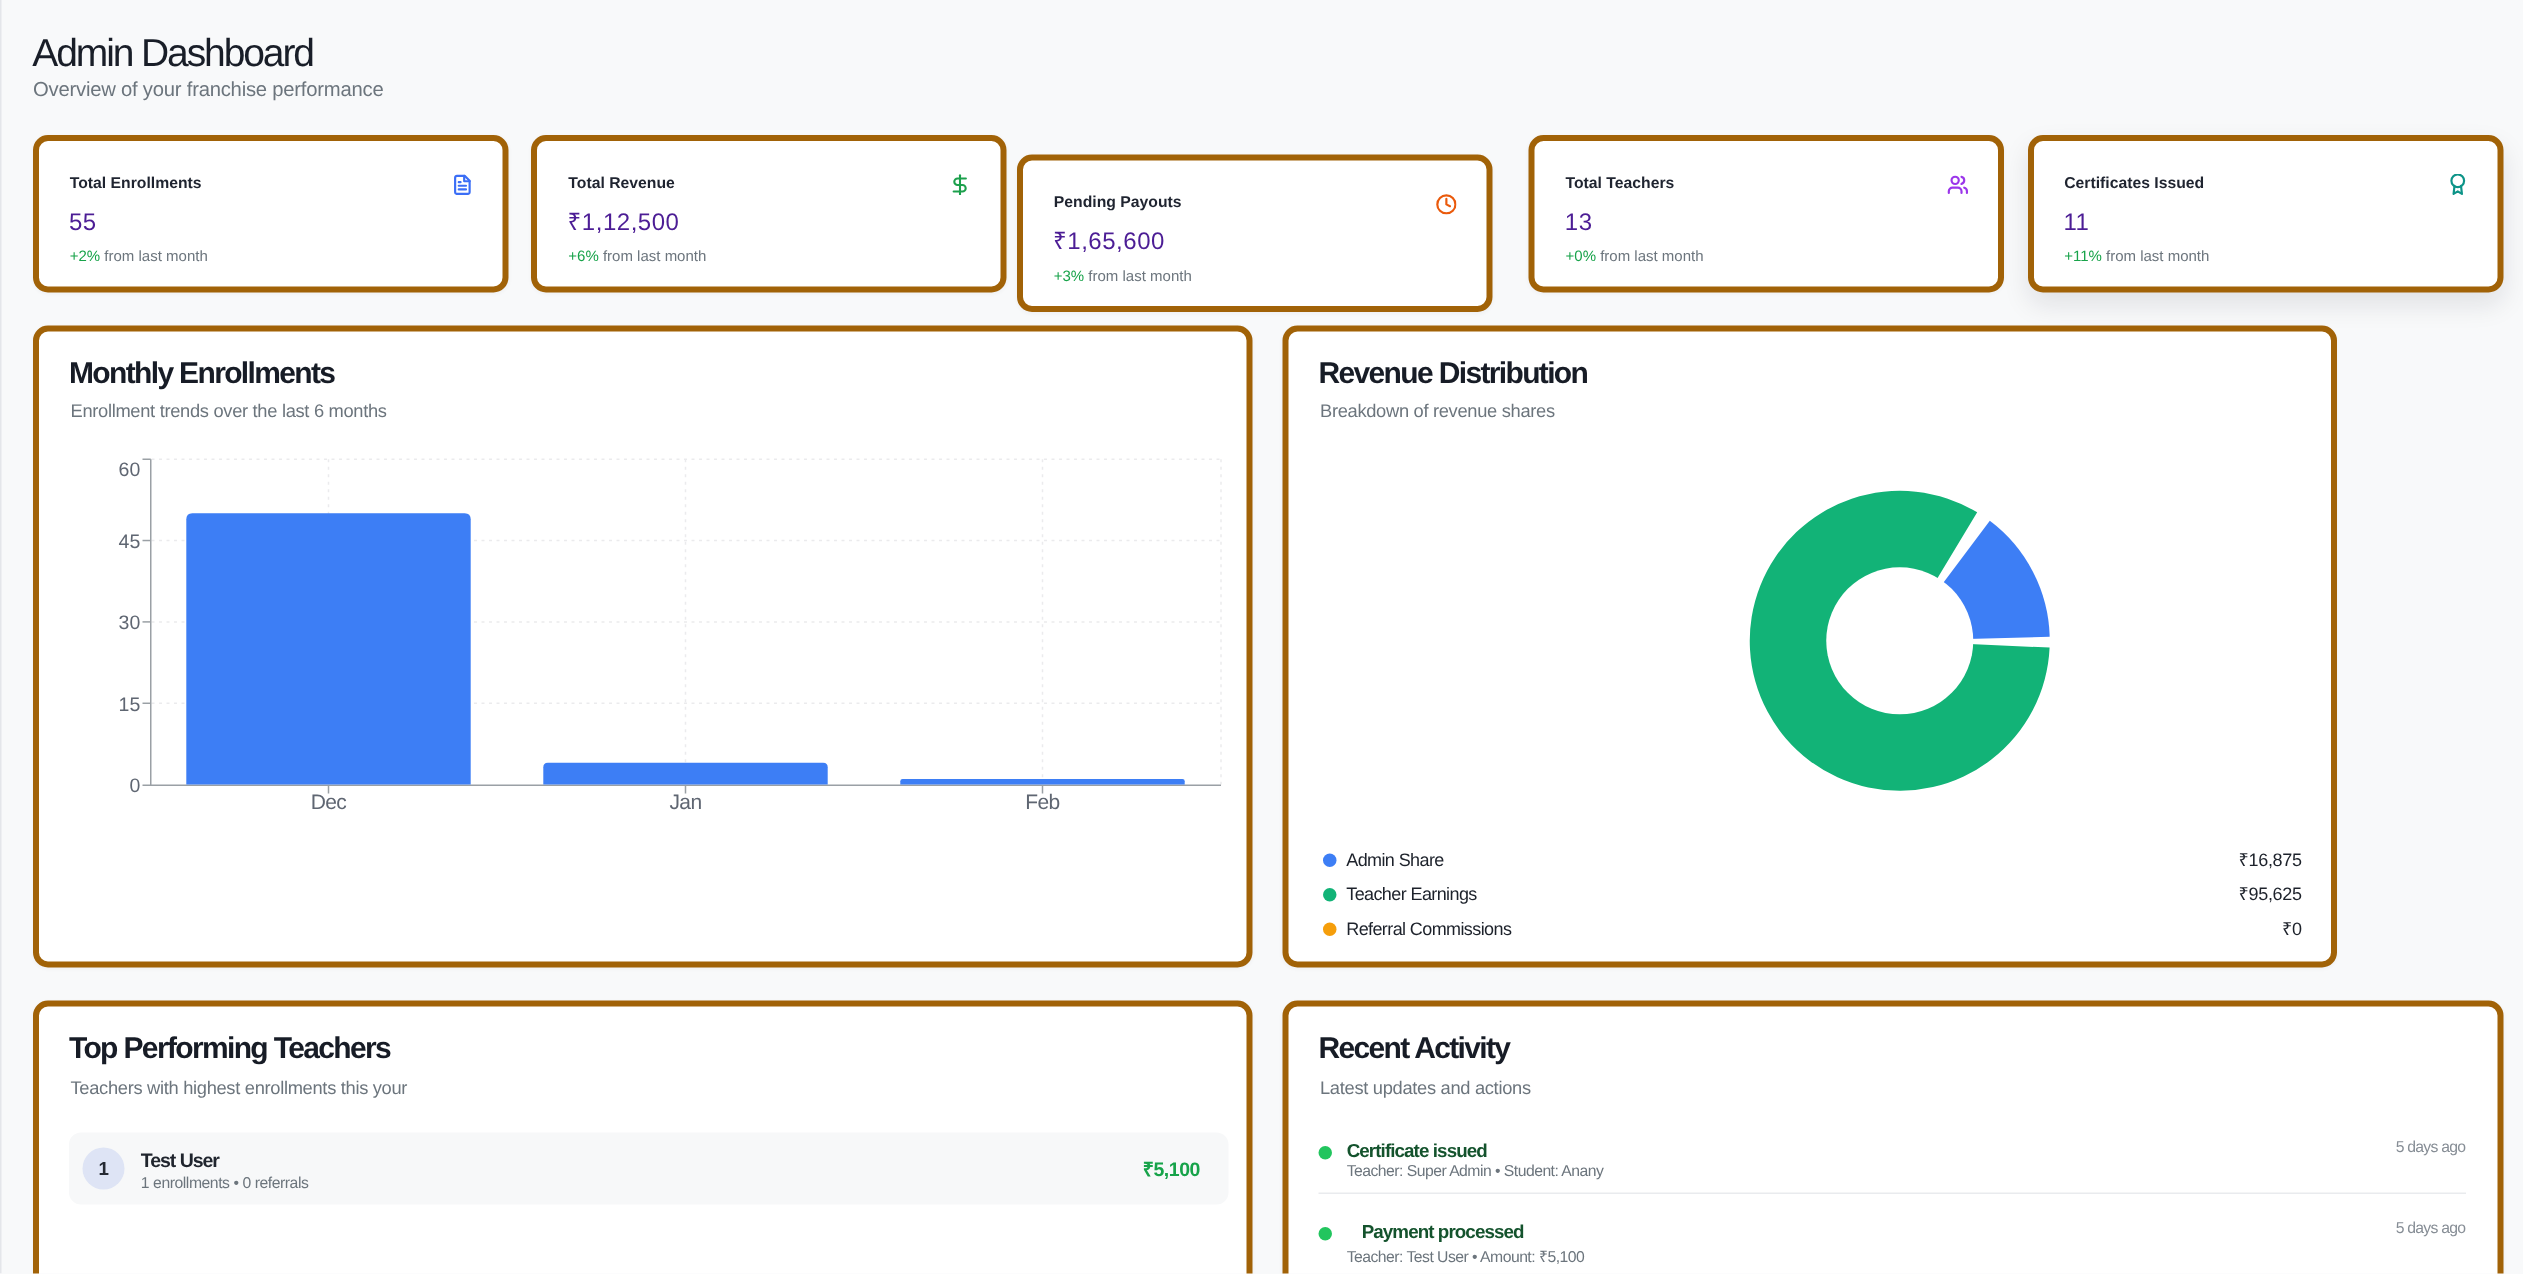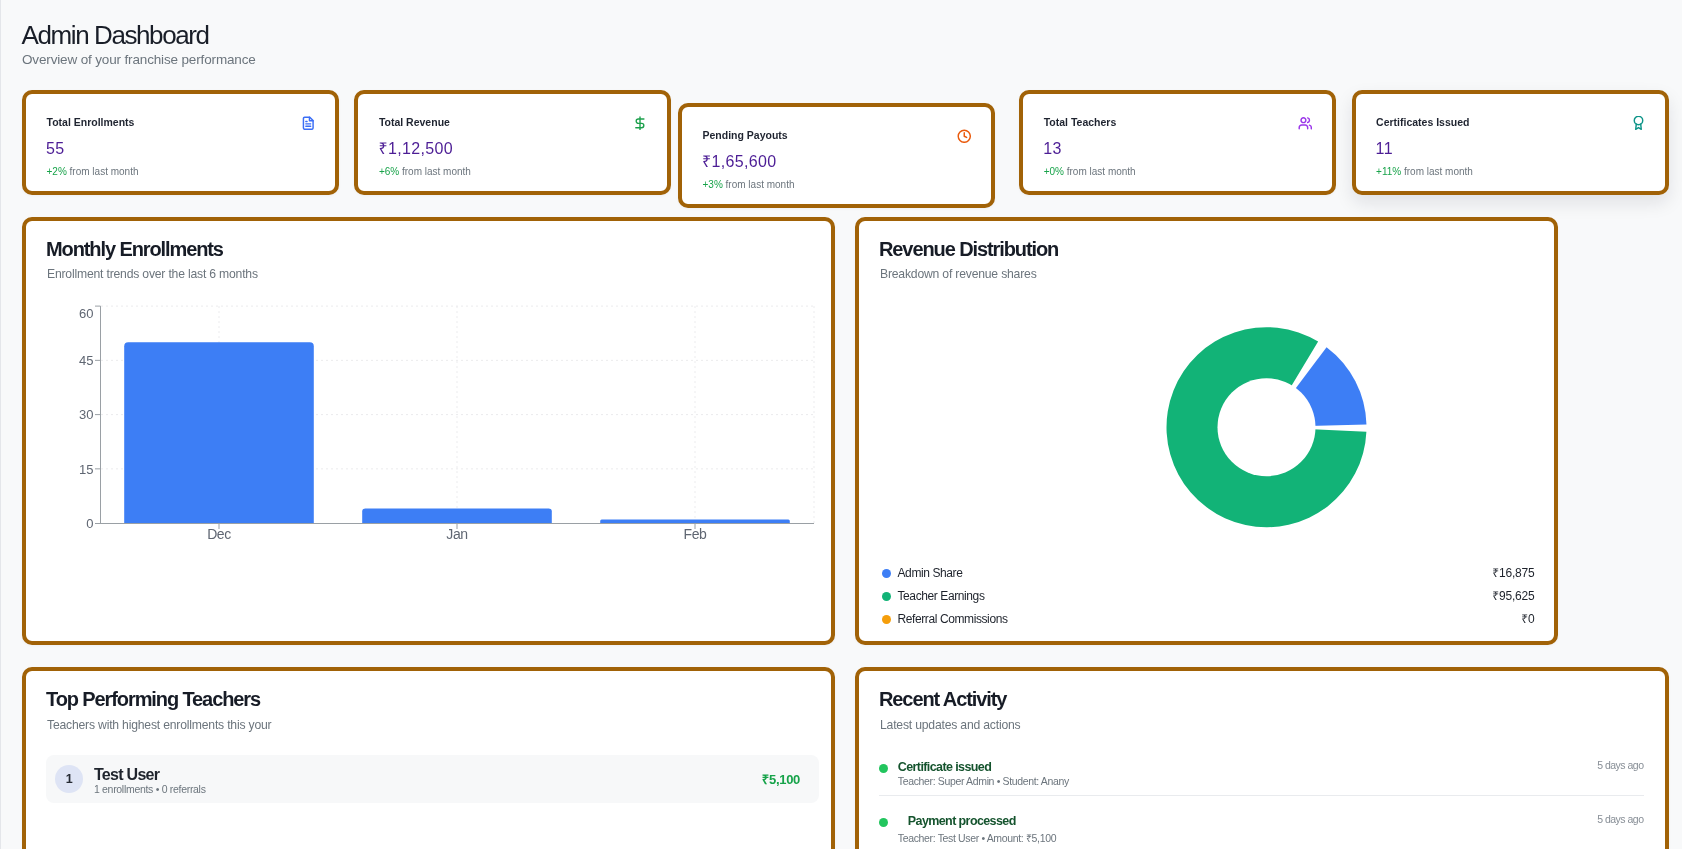--- a/index.html
+++ b/index.html
@@ -151,21 +151,21 @@
       <span class="lab">Referral Commissions</span>
       <span class="val">₹0</span>
     </div>
 </div>
 
 <div class="card" style="left:22px;top:667px;width:813px;height:240px;">
   <div class="ctitle">Top Performing Teachers</div>
   <div class="csub" style="top:48px;">Teachers with highest enrollments this your</div>
   <div class="abs" style="left:20px;top:84px;width:773px;height:48.3px;background:#f7f8f9;border-radius:8px;">
     <div class="abs" style="left:9.2px;top:10.3px;width:28px;height:28px;border-radius:50%;background:#dee4f5;text-align:center;line-height:28px;font-size:12.5px;font-weight:700;color:#252a33;">1</div>
-    <div class="abs" style="left:47.9px;top:11.7px;font-size:16px;font-weight:700;color:#20252e;line-height:1;letter-spacing:-0.7px;">Test User</div>
+    <div class="abs" style="left:47.9px;top:11.7px;font-size:13px;font-weight:700;color:#20252e;line-height:1;letter-spacing:-0.7px;">Test User</div>
     <div class="abs" style="left:47.9px;top:28.9px;font-size:10.5px;color:#6c757d;line-height:1;letter-spacing:-0.3px;">1 enrollments • 0 referrals</div>
     <div class="abs" style="right:19px;top:17.9px;font-size:13px;font-weight:700;color:#17a34a;line-height:1;letter-spacing:-0.3px;">₹5,100</div>
   </div>
 </div>
 
 <div class="card" style="left:855px;top:667px;width:814px;height:240px;">
   <div class="ctitle">Recent Activity</div>
   <div class="csub" style="top:48px;">Latest updates and actions</div>
   <div class="arow-d" style="top:92.8px;"></div>
   <div class="arow-t" style="top:89.8px;">Certificate issued</div>

